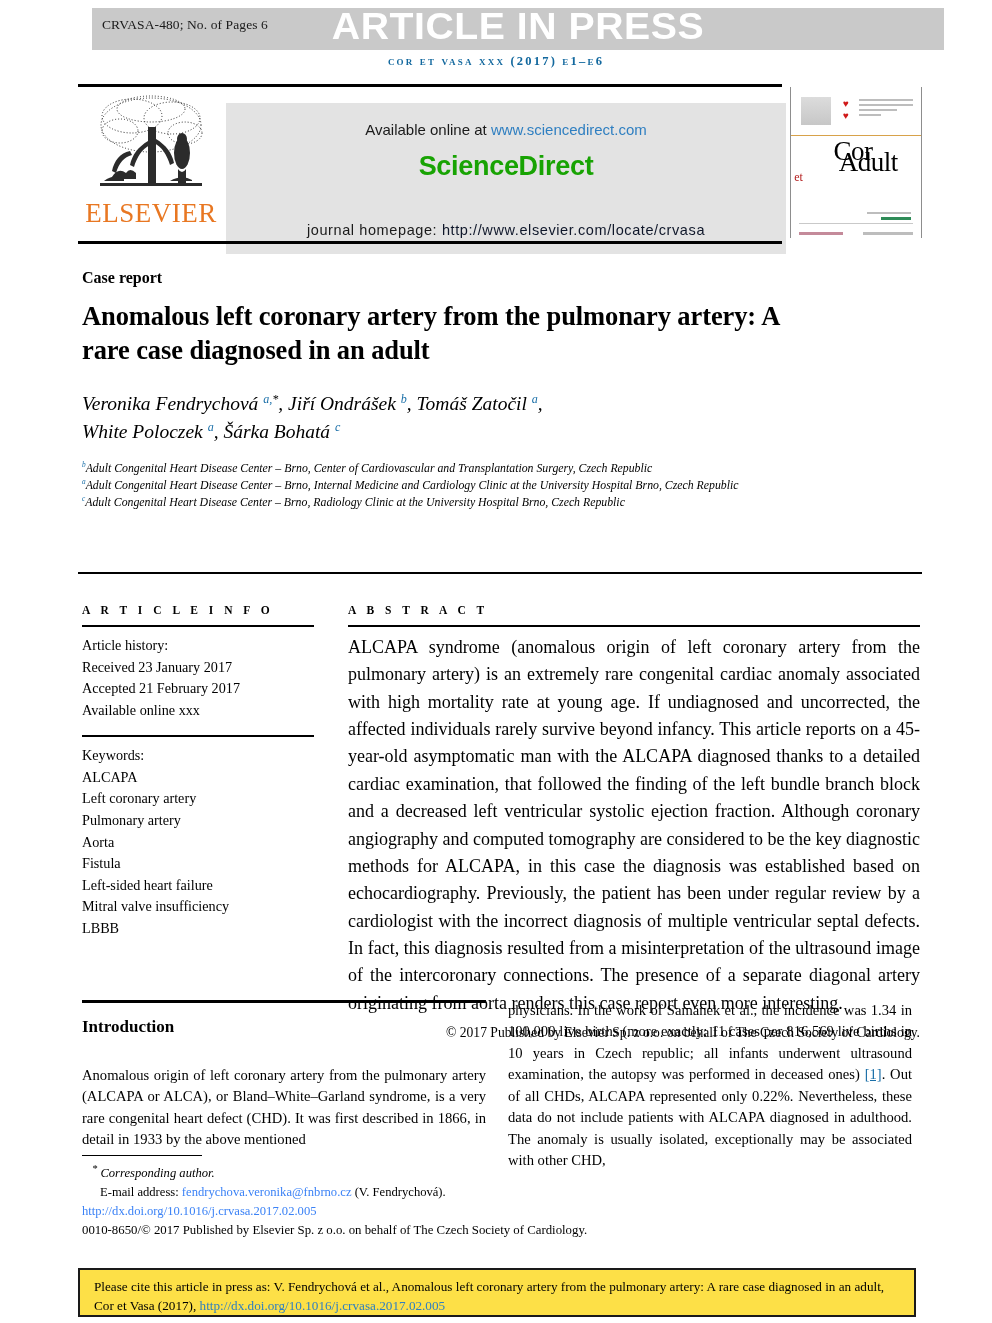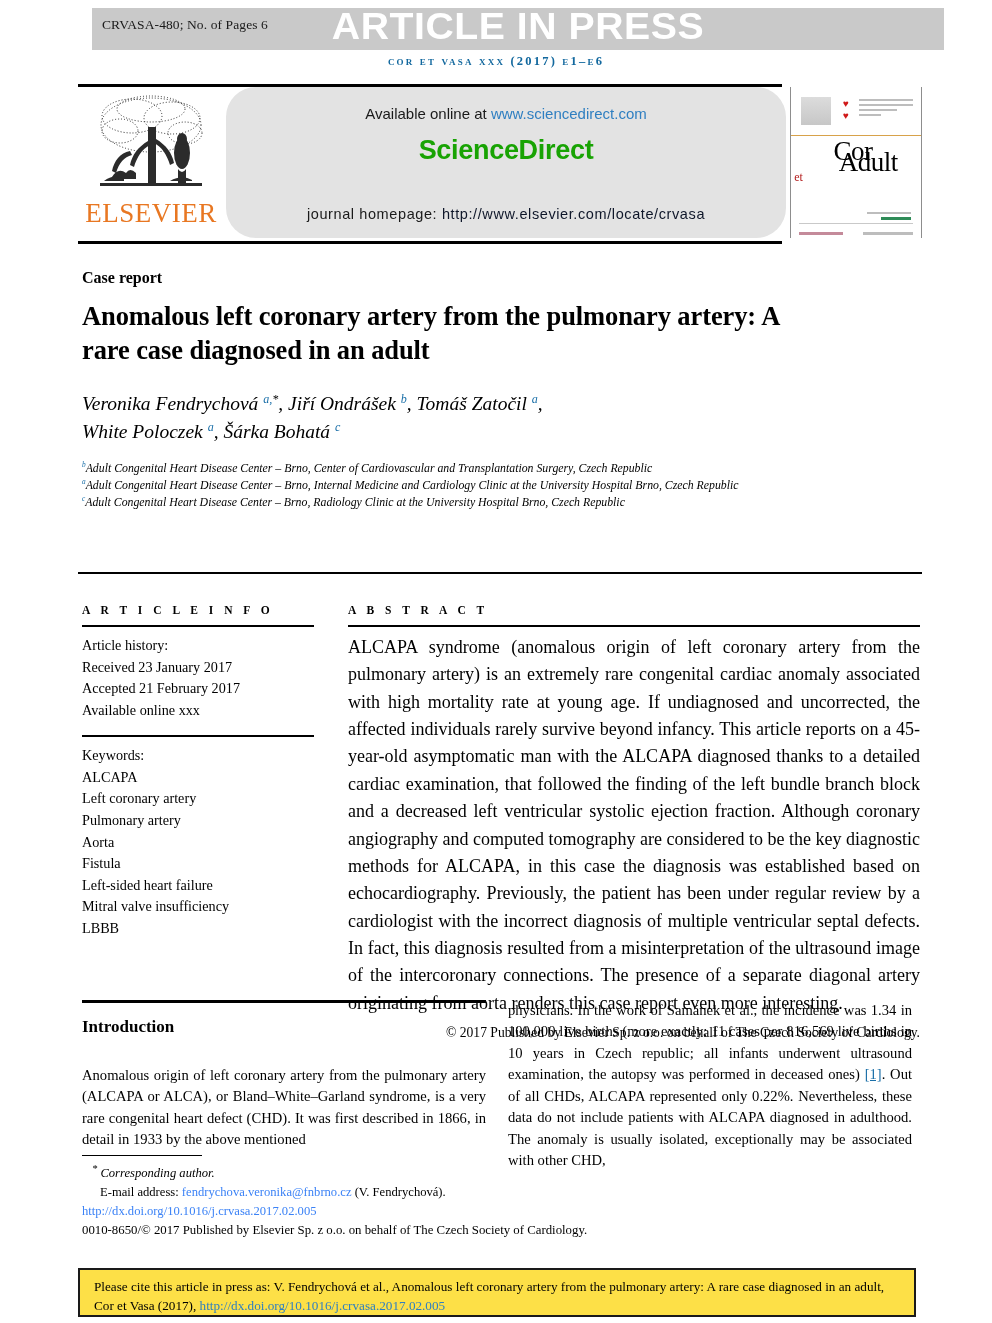--- a/index.html
+++ b/index.html
@@ -81,24 +81,23 @@
   .elsevier-word {
     font-family: "Liberation Serif", serif;
     font-size: 27px;
     letter-spacing: 0.5px;
     color: #e87722;
     margin-top: 1px;
     line-height: 1;
   }
   .sd-box {
     position: absolute;
-    left: 148px; top: 0;
+    left: 148px; top: 16px;
     width: 560px; height: 151px;
     background: #e3e3e3;
-    border-radius: 30px;
   }
   .sd-avail {
     position: absolute;
     left: 0; right: 0; top: 18px;
     text-align: center;
     font-family: "Liberation Sans", sans-serif;
     font-size: 15px;
     color: #1a1a1a;
   }
   .sd-avail a { color: #2f7fc1; text-decoration: none; }

